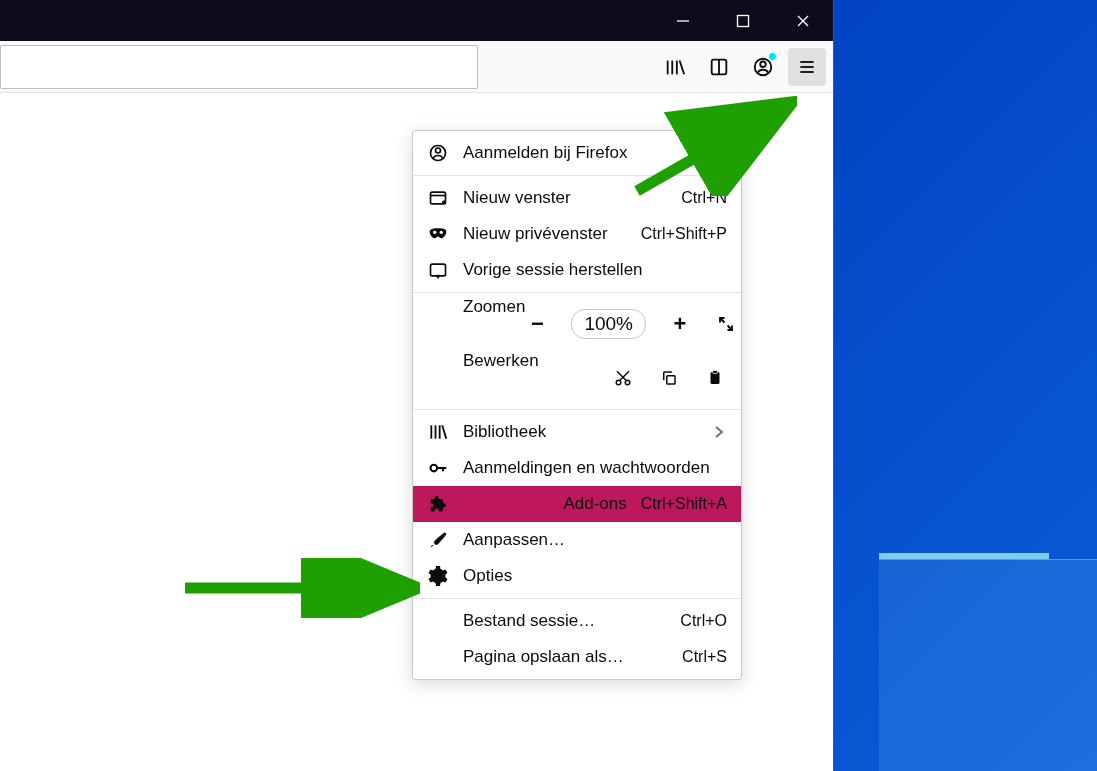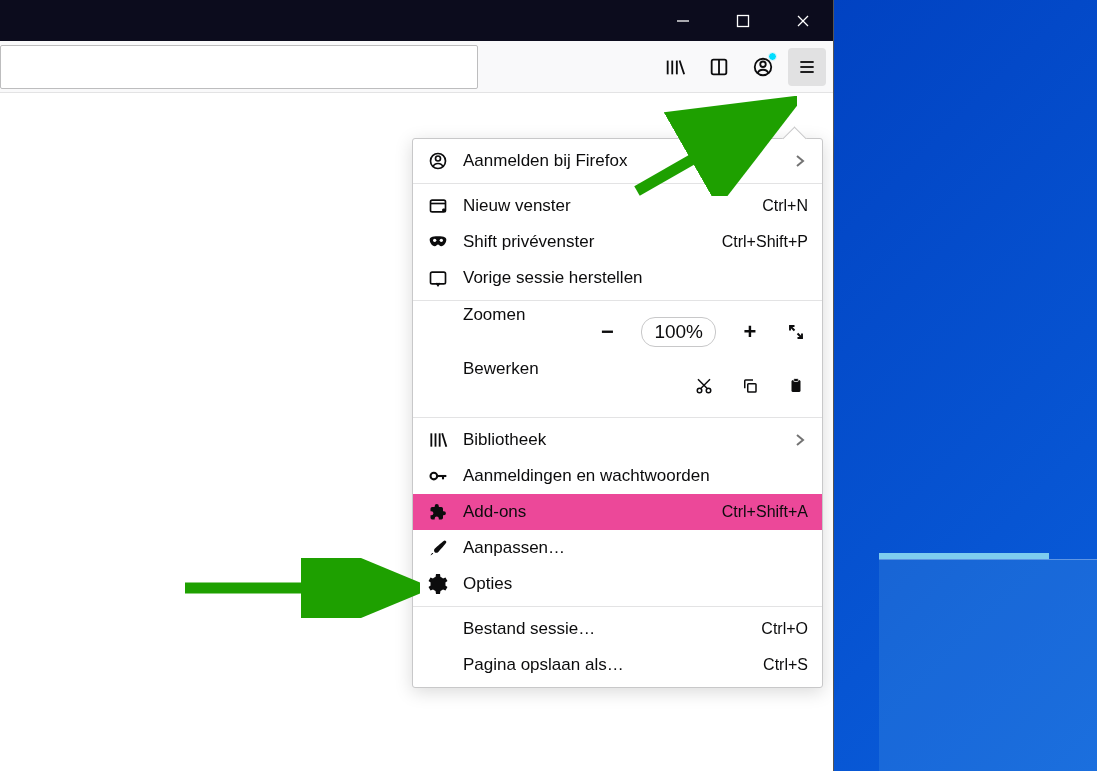--- a/index.html
+++ b/index.html
@@ -82,23 +82,23 @@
     border-radius: 50%;
     border: 1px solid #f9f9fa;
   }
   .content {
     flex: 1;
     background: #fff;
     position: relative;
   }
   .menu-panel {
     position: absolute;
-    top: 138px;
+    top: 130px;
     left: 412px;
-    width: 411px;
+    width: 330px;
     background: #fff;
     border: 1px solid #c8c8c9;
     border-radius: 3px;
     box-shadow: 0 4px 18px rgba(0,0,0,0.15);
     font-size: 17px;
     color: #0c0c0d;
   }
   .menu-panel::before {
     content: "";
     position: absolute;
@@ -114,21 +114,21 @@
   .menu-section { border-bottom: 1px solid #e3e3e4; padding: 4px 0; }
   .menu-section:last-child { border-bottom: none; }
   .menu-item {
     display: flex;
     align-items: center;
     height: 36px;
     padding: 0 14px 0 14px;
     gap: 14px;
     cursor: default;
   }
-  .menu-item.highlighted { background: #ec4899; }
+  .menu-item.highlighted { background: #be185d; text-align: right; }
   .menu-item .mi-icon {
     width: 22px;
     height: 22px;
     display: flex;
     align-items: center;
     justify-content: center;
     flex-shrink: 0;
   }
   .menu-item .mi-label { flex: 1; }
   .menu-item .mi-shortcut { color: #0c0c0d; font-size: 16px; }
@@ -295,21 +295,21 @@
       <span class="mi-shortcut">Ctrl+N</span>
     </div>
     <div class="menu-item">
       <span class="mi-icon">
         <svg width="20" height="18" viewBox="0 0 24 18" fill="#0c0c0d">
             <path d="M2 6c0-2 2-4 10-4s10 2 10 4c0 4-3 8-6 8-2 0-3-2-4-2s-2 2-4 2c-3 0-6-4-6-8z"></path>
             <circle cx="8" cy="7" r="2" fill="#fff"></circle>
             <circle cx="16" cy="7" r="2" fill="#fff"></circle>
           </svg>
       </span>
-      <span class="mi-label">Shift privévenster</span>
+      <span class="mi-label">Nieuw privévenster</span>
       <span class="mi-shortcut">Ctrl+Shift+P</span>
     </div>
     <div class="menu-item">
       <span class="mi-icon">
         <svg width="20" height="20" viewBox="0 0 24 24" fill="none" stroke="#0c0c0d" stroke-width="2">
             <rect x="3" y="5" width="18" height="14" rx="2"></rect>
             <polyline points="10,18 12,21 14,18" fill="#0c0c0d"></polyline>
           </svg>
       </span>
       <span class="mi-label">Vorige sessie herstellen</span>

